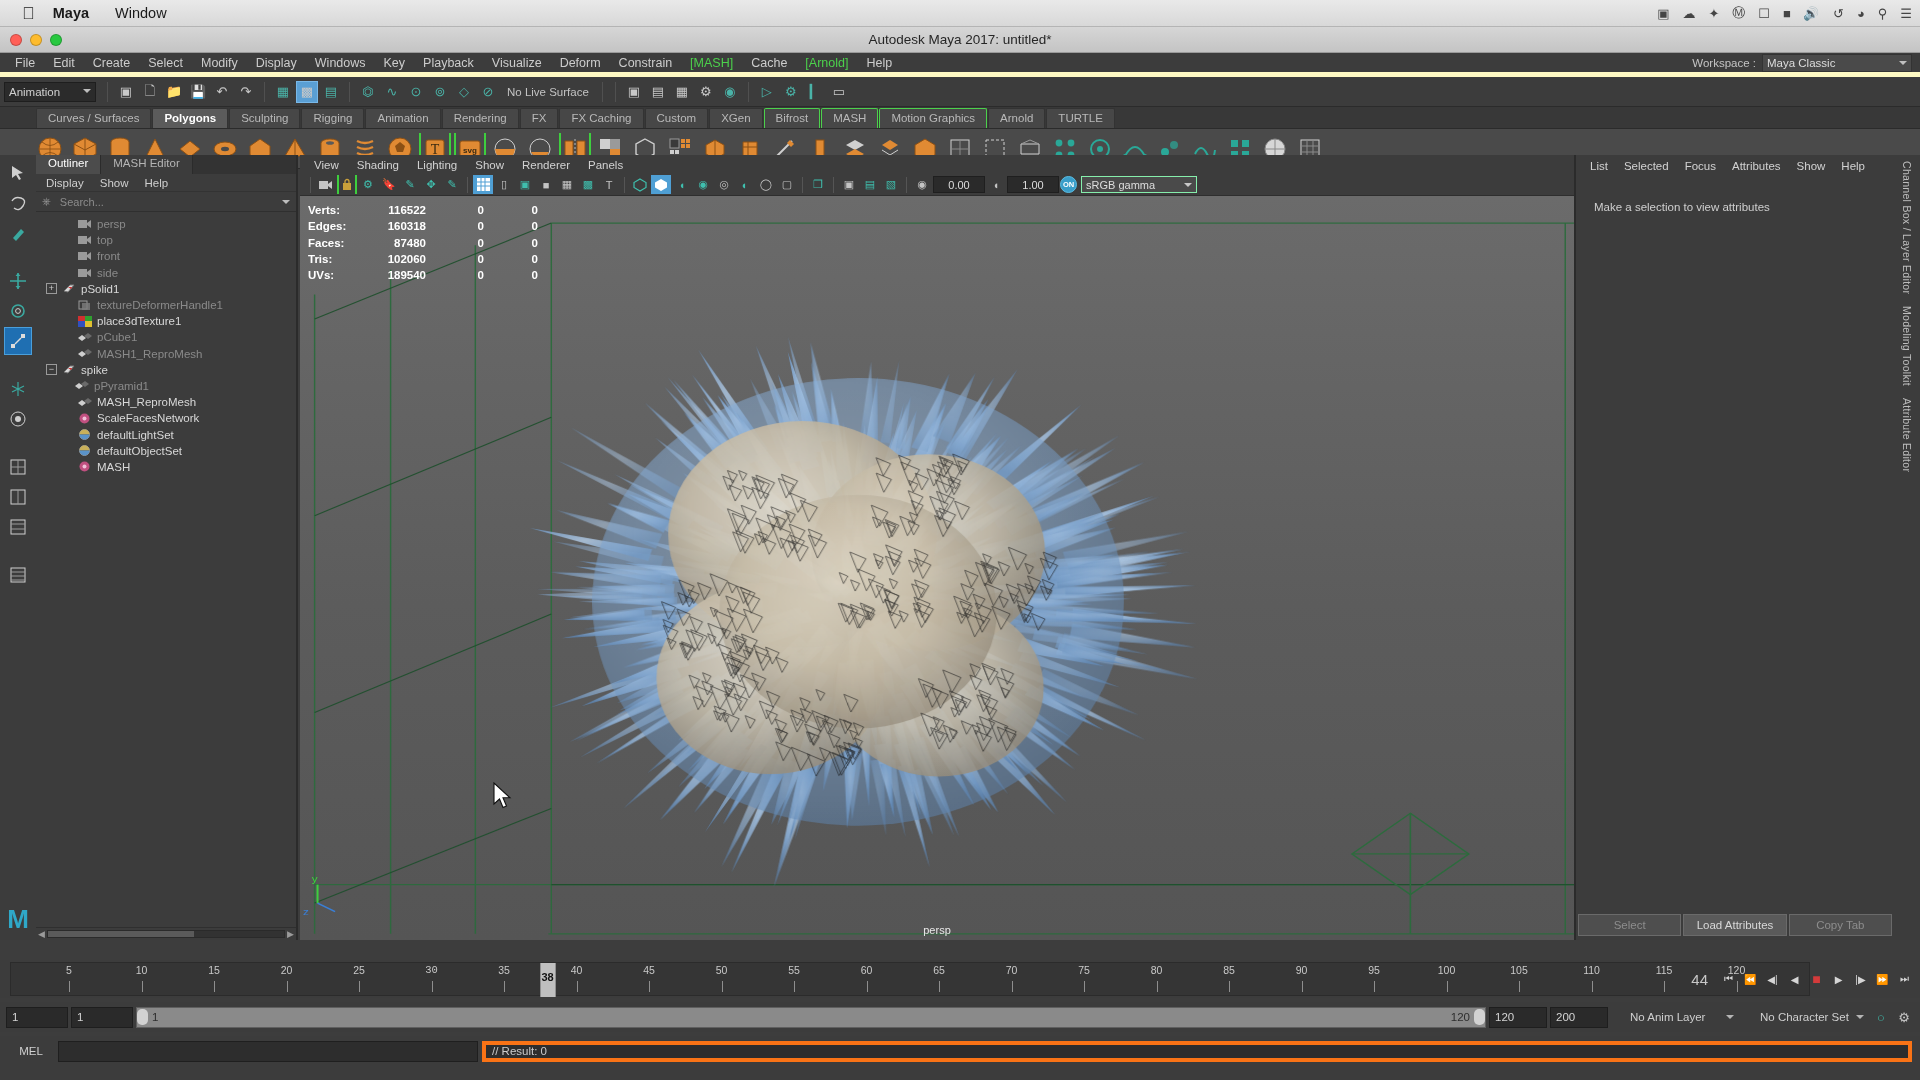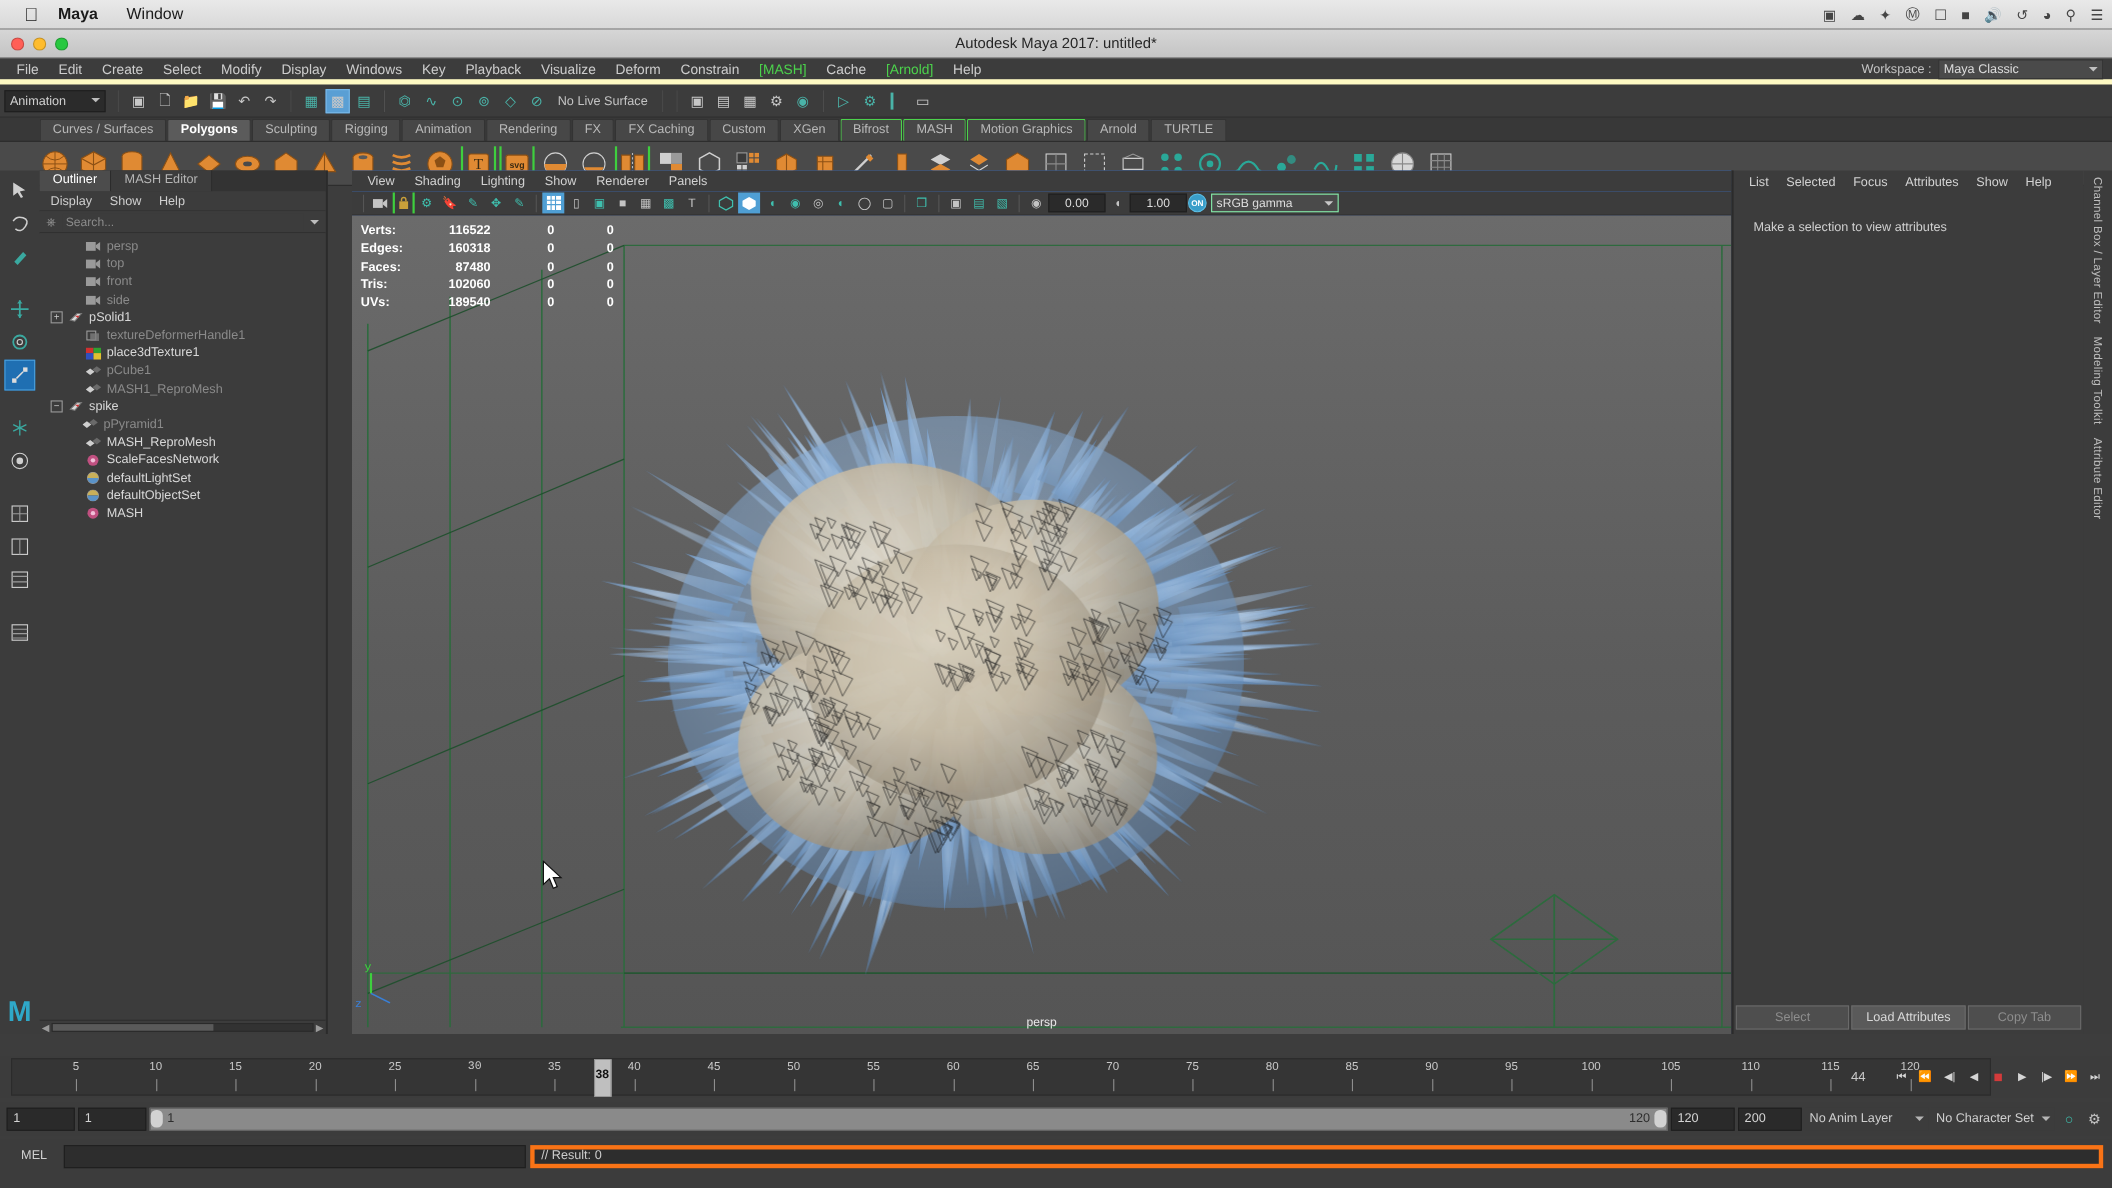--- a/index.html
+++ b/index.html
@@ -155,21 +155,21 @@
   .ol-scroll-h {
     height: 13px; background: #3c3c3c; border-top: 1px solid #2f2f2f;
     display: flex; align-items: center; padding: 0 2px;
   }
   .ol-scroll-h .track { flex: 1; height: 8px; background: #323232; border: 1px solid #2a2a2a; }
   .ol-scroll-h .thumb { width: 62%; height: 100%; background: #5a5a5a; }
 
   
   .viewport-wrap {
     position: absolute; left: 300px; top: 155px; right: 346px; bottom: 140px;
-    background: #3b82f6; display: flex; flex-direction: column; margin-left: 20px;
+    background: #eab308; display: flex; flex-direction: column;
   }
   .vp-menu {
     height: 19px; display: flex; align-items: center; gap: 18px;
     padding-left: 14px; font-size: 11.5px; color: #d2d2d2; background: #3c3c3c;
   }
   .vp-toolbar {
     height: 22px; background: #3c3c3c; display: flex; align-items: center;
     gap: 1px; padding-left: 6px; border-bottom: 1px solid #2e2e2e;
   }
   .vt {
@@ -271,21 +271,21 @@
     background: #bfbfbf; border-left: 1px solid #8f8f8f; border-right: 1px solid #8f8f8f;
   }
   .cur-frame-num {
     position: absolute; top: 8px; font-size: 11px; color: #111; font-weight: bold;
     transform: translateX(-50%);
   }
   .tb-right {
     position: absolute; right: 6px; top: 2px; height: 34px; display: flex;
     align-items: center; gap: 3px;
   }
-  .tb-right .num { font-size: 12px; color: #c8c8c8; margin-right: 20px; }
+  .tb-right .num { font-size: 15px; color: #c8c8c8; margin-right: 8px; }
   .pbt { width: 19px; height: 19px; display: inline-flex; align-items: center;
          justify-content: center; color: #d5d5d5; font-size: 10px; }
   .pbt.red { color: #d43b3b; font-size: 14px; }
 
   .rangebar {
     position: absolute; left: 0; right: 0; bottom: 48px; height: 30px;
     background: #3c3c3c; display: flex; align-items: center; gap: 3px;
     padding: 0 6px;
   }
   .rb-field {
@@ -301,21 +301,21 @@
   .rs-start { font-size: 11.5px; color: #2e2e2e; margin-left: 4px; }
   .rs-end { font-size: 11.5px; color: #2e2e2e; margin-right: 4px; margin-left: auto; }
   .rb-field2 {
     width: 58px; height: 21px; background: #2a2a2a; border: 1px solid #1e1e1e;
     color: #d4d4d4; font-size: 11.5px; display: flex; align-items: center;
     padding-left: 5px;
   }
   .rb-combo {
     width: 112px; height: 21px; background: #3c3c3c; border: none;
     color: #cfcfcf; font-size: 11.5px; display: flex; align-items: center;
-    justify-content: space-between; padding: 0 4px;
+    justify-content: space-between; padding: 0 4px; margin-left: 15px;
   }
   .rb-combo .cvd { border: 4px solid transparent; border-top-color: #b5b5b5; margin-top: 4px;}
 
   .cmdline {
     position: absolute; left: 0; right: 0; bottom: 14px; height: 30px;
     background: #3c3c3c; display: flex; align-items: center; gap: 4px; padding: 0 8px;
   }
   .mel-label { width: 46px; font-size: 11.5px; color: #d0d0d0; text-align: center; }
   .mel-input {
     width: 420px; height: 21px; background: #2d2d2d; border: 1px solid #1f1f1f;

